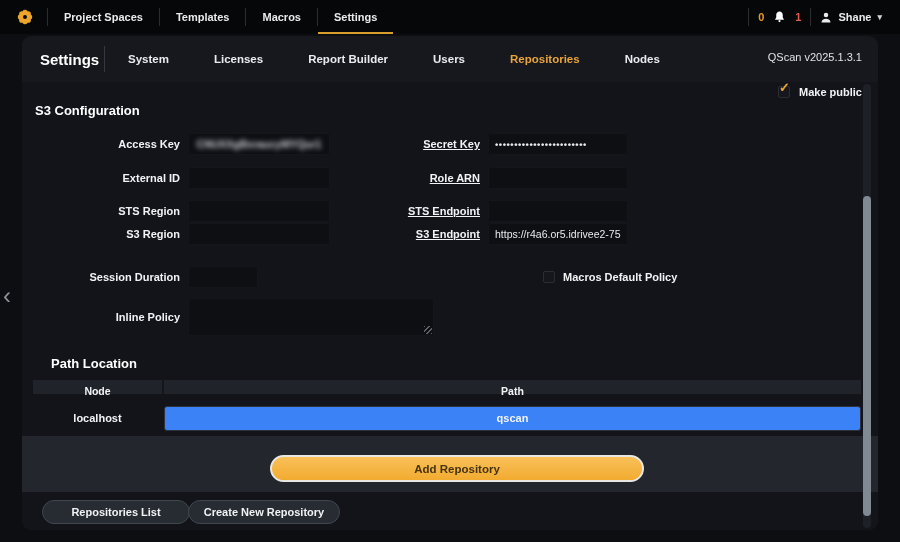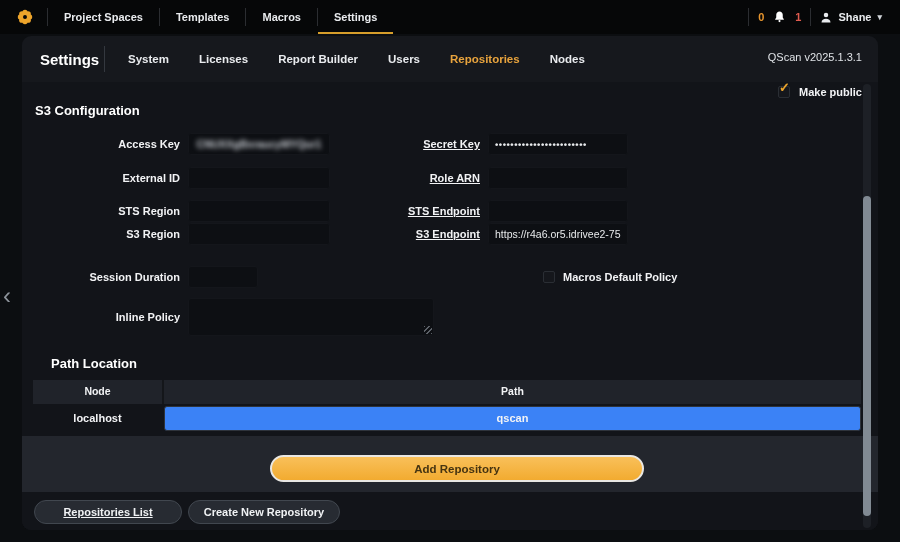--- a/index.html
+++ b/index.html
@@ -24,21 +24,21 @@
   .caret { font-size:9px; color:#cfd3d8; }
   
   .collapse { position:absolute; left:3px; top:284px; font-size:24px; line-height:24px;
     color:#8d939b; cursor:pointer; }
   
   .panel { position:absolute; left:22px; top:36px; width:856px; height:494px;
     background:#16181d; border-radius:9px; overflow:hidden; }
   .panel-title { position:absolute; left:18px; top:0; height:46px; display:flex;
     align-items:center; font-size:15px; font-weight:bold; color:#fff; }
   .header-divider { position:absolute; left:82px; top:10px; width:1px; height:26px; background:#34383f; }
-  .tabs { position:absolute; left:106px; top:0; height:46px; display:flex; align-items:center; gap:30px; }
+  .tabs { position:absolute; left:106px; top:0; height:46px; display:flex; align-items:center; gap:45px; }
   .tab { font-size:11.5px; font-weight:bold; color:#e9ebee; cursor:pointer; white-space:nowrap; }
   .tab.active { color:#e8a33d; }
   .version { position:absolute; right:16px; top:0; height:42px; display:flex;
     align-items:center; font-size:11px; color:#dfe2e6; }
   .content-bg { position:absolute; top:46px; left:0; width:856px; height:354px; background:#121419; }
   .addsec     { position:absolute; top:400px; left:0; width:856px; height:56px; background:#23262d; }
   .footersec  { position:absolute; top:456px; left:0; width:856px; height:38px; background:#121419; }
   
   .mp-row { position:absolute; top:50px; right:16px; display:flex; align-items:center; gap:9px; }
   .checkbox { width:12px; height:12px; background:#15171c; border:1px solid #2a2e34;
@@ -65,40 +65,40 @@
   .blurtext { filter:blur(2.5px); color:#c9cdd3; font-size:10.5px; font-weight:bold; white-space:nowrap; }
   .attach-box { position:absolute; left:521px; top:5px; }
   .attach-label { position:absolute; left:541px; line-height:22px; font-size:11px; font-weight:bold; color:#f2f3f5; }
   .policy-area { position:absolute; left:166px; top:0; width:246px; height:38px; background:#0d0f13;
     border:1px solid #14161b; border-radius:3px; resize:none; outline:none; color:#e8eaec;
     font-family:"Liberation Sans",sans-serif; font-size:10.5px; padding:3px 6px; }
   .resize-handle { position:absolute; left:402px; top:28px; width:8px; height:8px;
     background:repeating-linear-gradient(315deg,#5c6168 0 1px,transparent 1px 3.5px); cursor:nwse-resize; }
   .row38 { height:38px; } .row38 .flabel { line-height:38px; }
   
-  .tbl-header { position:absolute; left:11px; top:344px; width:828px; height:24px;
+  .tbl-header { position:absolute; left:11px; top:344px; width:828px; height:14px;
     background:#20232a; display:flex; }
   .th { font-size:10.5px; font-weight:bold; line-height:23px; text-align:center; color:#f2f3f5; }
   .th-node { width:129px; }
   .th-path { flex:1; border-left:2px solid #14161a; }
   .tbl-row { position:absolute; left:11px; top:367px; width:828px; height:30px; }
   .td-node { position:absolute; left:0; top:0; width:129px; line-height:30px; text-align:center;
     font-size:11px; font-weight:bold; color:#f2f3f5; }
   .td-path { position:absolute; left:131px; top:3px; width:697px; height:25px;
     border:1px solid #2e333b; border-radius:3px; background:#3b82f6; text-align:center;
     line-height:23px; font-size:11px; font-weight:bold; color:#f2f3f5; cursor:pointer; }
   
   .add-btn { position:absolute; left:248px; top:419px; width:374px; height:27px; border-radius:14px;
     background:linear-gradient(#f9c05a,#f2ab30); border:2px solid #e9e7e3; color:#463411;
     font-weight:bold; font-size:11.5px; display:flex; align-items:center; justify-content:center;
     cursor:pointer; }
   .pill { position:absolute; top:464px; height:24px; border-radius:13px; background:#272b32;
     border:1px solid #41474f; color:#f0f2f4; font-size:11px; font-weight:bold; display:flex;
     align-items:center; justify-content:center; cursor:pointer; }
-  .pill-1 { left:12px;  width:148px;text-decoration:underline; }
+  .pill-1 { left:20px;  width:148px; }
   .pill-2 { left:166px; width:152px; }
   
   .sb-track { position:absolute; right:7px; top:48px; width:8px; height:444px;
     background:#1d2026; border-radius:4px; }
   .sb-thumb { position:absolute; right:7px; top:160px; width:8px; height:320px;
     background:#818a93; border-radius:4px; cursor:grab; }
 </style>
 </head>
 <body>
 

